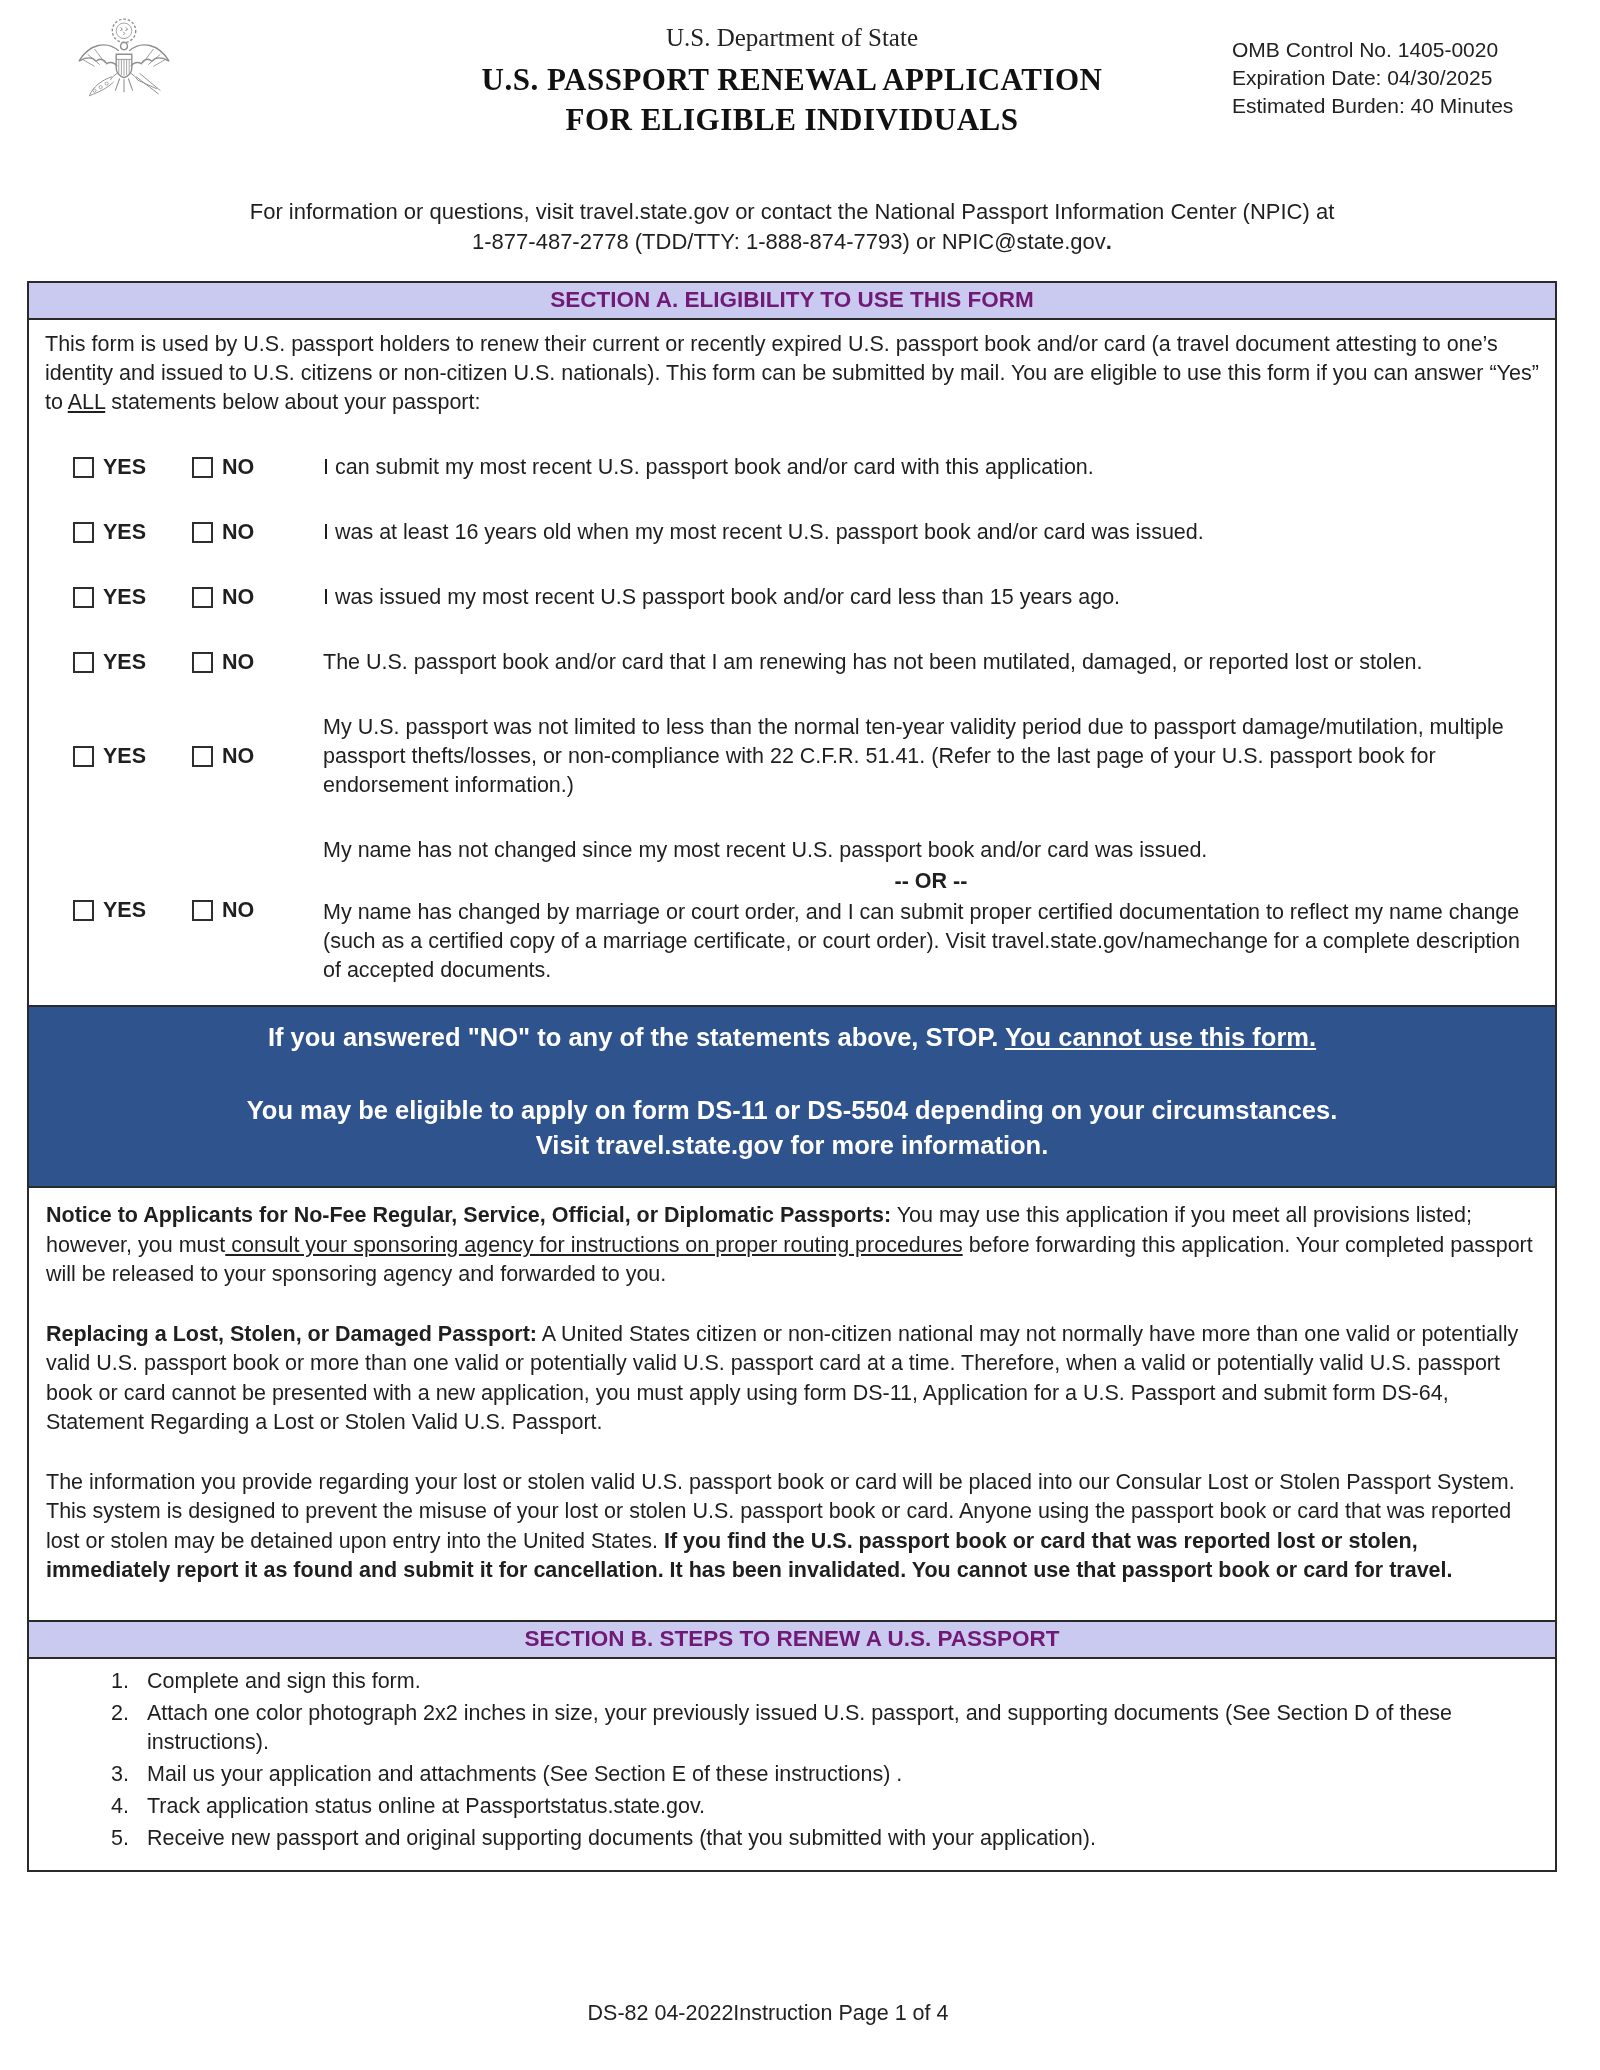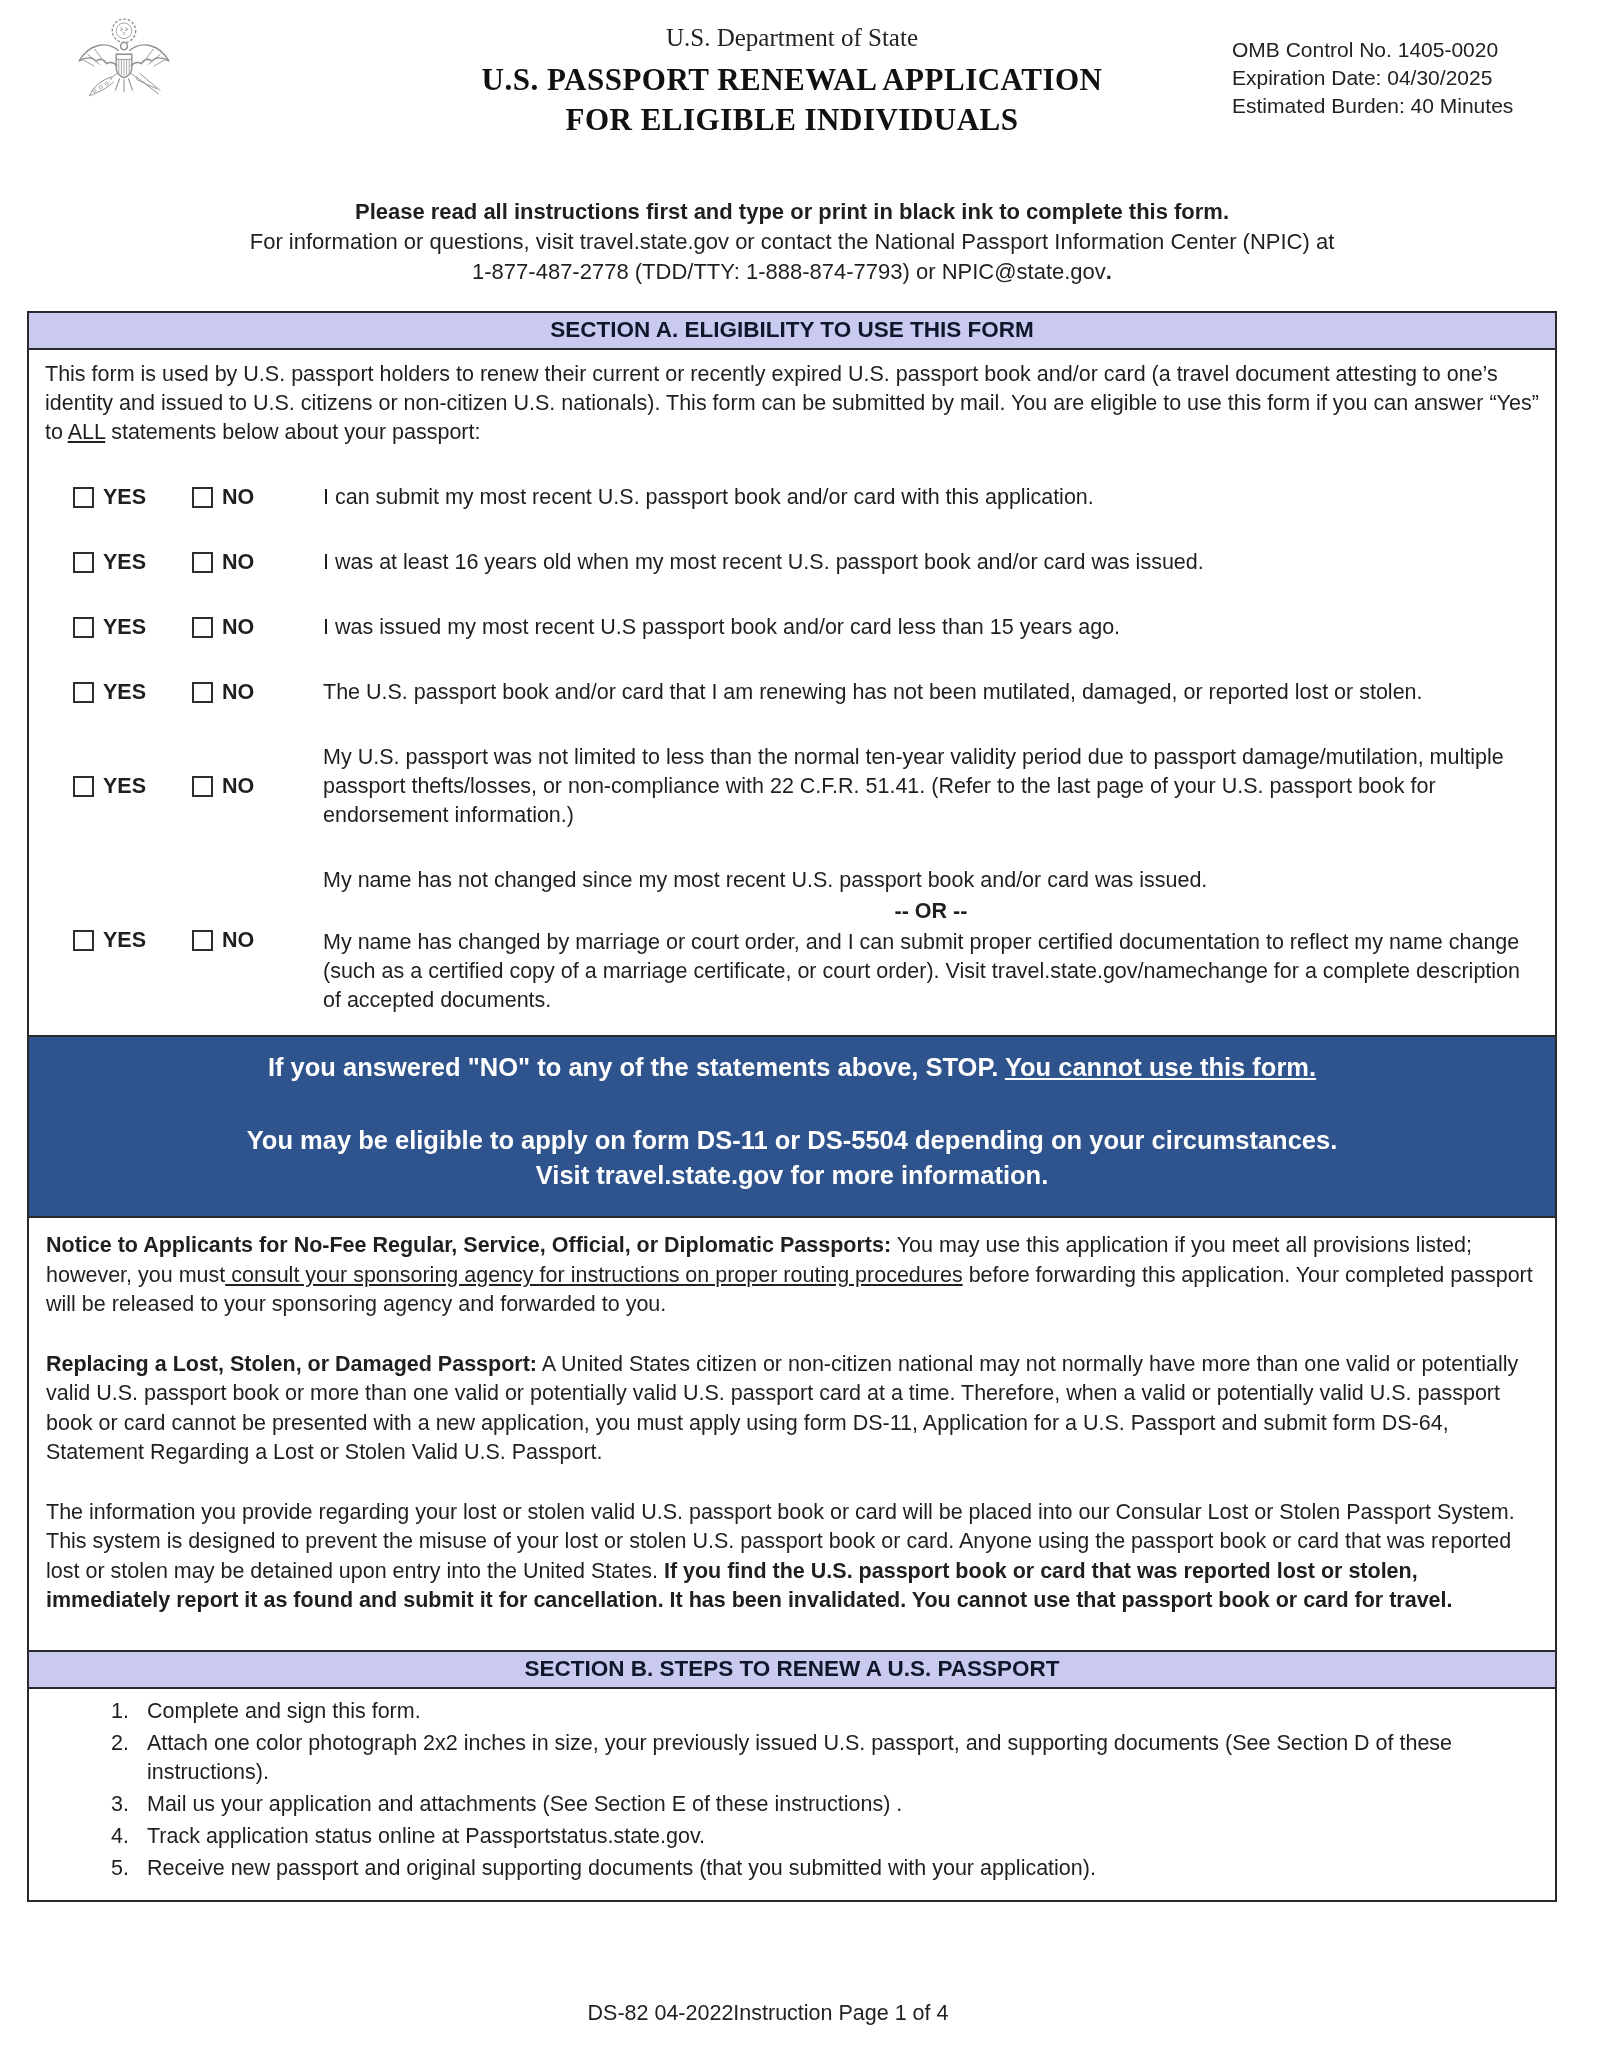--- a/index.html
+++ b/index.html
@@ -28,21 +28,21 @@
 
   
   .content { margin: 24px 27px 0 27px; }
   .section-bar {
     border: 2px solid #2a2a2a;
     background: #cacaf0;
     text-align: center;
     font-weight: bold;
     font-size: 22.5px;
     padding: 4px 0 5px 0;
-    color: #0f172a;
+    color: #701a75;
   }
   .boxed { border: 2px solid #2a2a2a; border-top: none; background: #fff; }
 
   .elig-body { padding: 10px 16px 14px 16px; font-size: 21.5px; line-height: 29px; }
   .elig-intro { margin-bottom: 36px; }
   .u { text-decoration: underline; }
 
   .elig-row { display: flex; align-items: center; margin: 0 0 36px 28px; }
   .elig-row:last-child { margin-bottom: 6px; }
   .cb-group { display: flex; align-items: center; flex: 0 0 250px; }
@@ -137,21 +137,20 @@
       <div class="form-title">FOR ELIGIBLE INDIVIDUALS</div>
     </div>
     <div class="omb-block">
       <div>OMB Control No. 1405-0020</div>
       <div>Expiration Date: 04/30/2025</div>
       <div>Estimated Burden: 40 Minutes</div>
     </div>
   </div>
 
   <div class="intro">
-    <div class="b">Please read all instructions first and type or print in black ink to complete this form.</div>
     <div>For information or questions, visit travel.state.gov or contact the National Passport Information Center (NPIC) at</div>
     <div><span>1-877-487-2778  (TDD/TTY: 1-888-874-7793) or NPIC@state.gov</span><span class="b">.</span></div>
   </div>
 
   <div class="content">
 
     <div class="section-bar">SECTION A. ELIGIBILITY TO USE THIS FORM</div>
 
     <div class="boxed elig-body">
       <div class="elig-intro"><span>This form is used by U.S. passport holders to renew their current or recently expired U.S. passport book and/or card (a travel document attesting to one’s identity and issued to U.S. citizens or non-citizen U.S. nationals). This form can be submitted by mail. You are eligible to use this form if you can answer “Yes” to </span><span class="u">ALL</span><span> statements below about your passport:</span></div>

